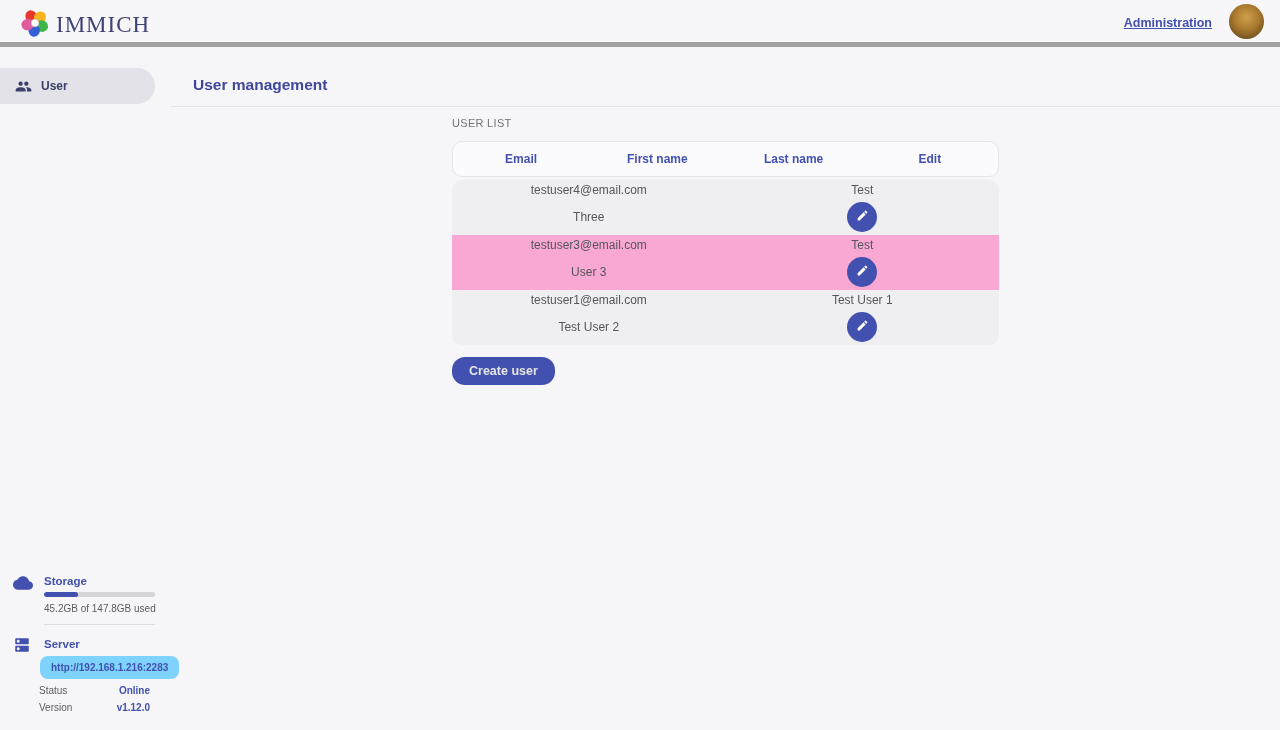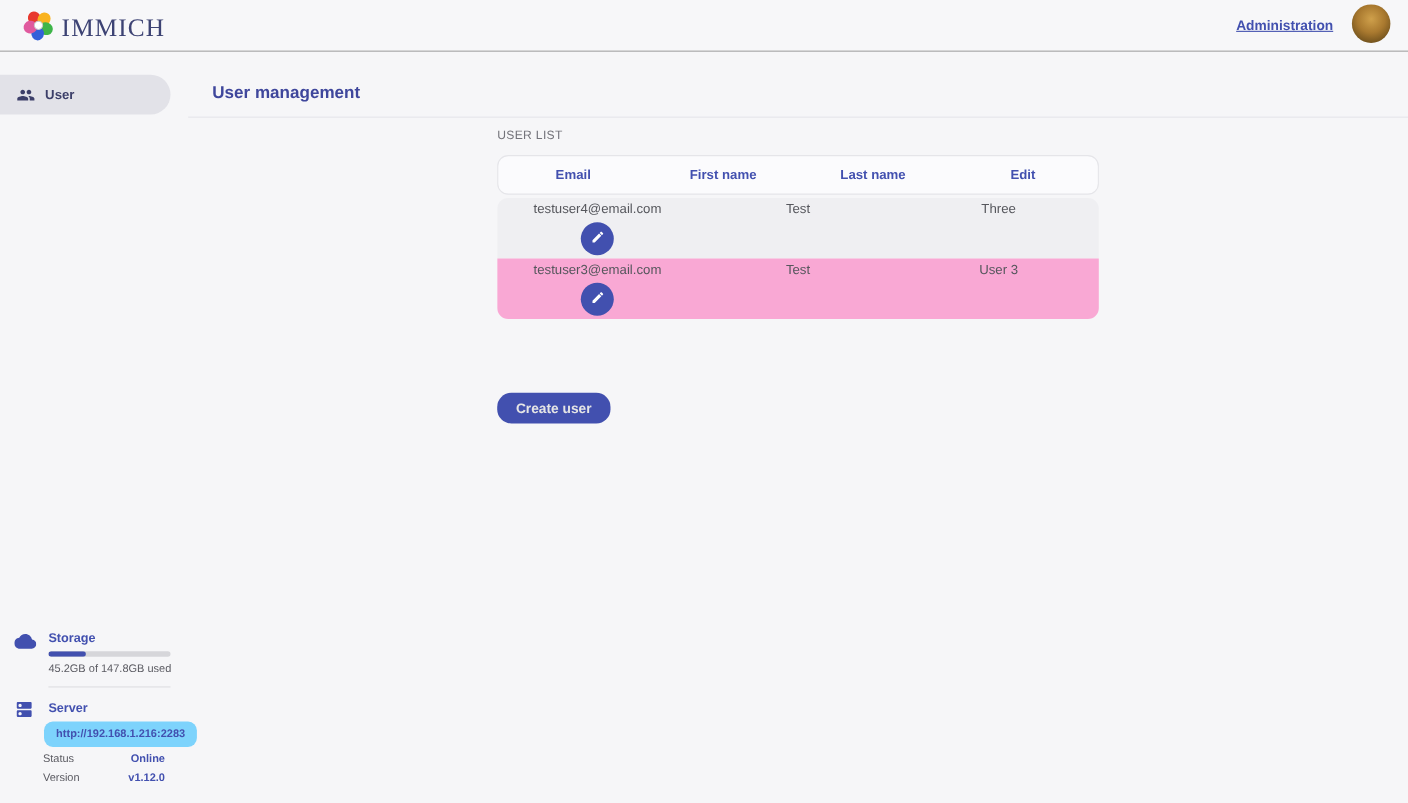--- a/index.html
+++ b/index.html
@@ -9,21 +9,21 @@
     background: #f6f6f8;
     position: relative;
     overflow: hidden;
     color: #55565c;
   }
 
   
   .topbar {
     position: absolute; top: 0; left: 0; width: 1280px; height: 47px;
     background: #f7f7f9;
-    border-bottom: 1px solid #a3a3a3;
+    border-bottom: 5px solid #a3a3a3;
     display: flex; align-items: center;
   }
   .logo { position: absolute; left: 20px; top: 8px; display: flex; align-items: center; gap: 6px; }
   .logo-text {
     font-family: "Liberation Serif", serif;
     font-size: 23px; color: #3d4374; letter-spacing: 1px;
   }
   .searchbar {
     position: absolute; left: 180px; top: 4px; width: 480px; height: 36px;
     background: #e5e5e9; border: none; border-radius: 8px;
@@ -91,21 +91,21 @@
     background: #fbfbfd; border: 1px solid #e5e5e9; border-radius: 10px;
     display: grid; grid-template-columns: repeat(4, 1fr); align-items: center;
   }
   .table-head .th { text-align: center; font-size: 12px; font-weight: 700; color: #4250af; }
 
   .table-body {
     position: absolute; left: 452px; top: 180px; width: 547px;
     border-radius: 10px; overflow: hidden;
   }
   .trow {
-    height: 55px; display: grid; grid-template-columns: repeat(3, 1fr); align-items: center;
+    height: 55px; display: grid; grid-template-columns: repeat(2, 1fr); align-items: center;
   }
   .trow.stripe { background: #efeff2; }
   .trow.light  { background: #f9a8d4; }
   .trow .td { text-align: center; font-size: 12px; color: #55565c; }
   .edit-cell { display: flex; justify-content: center; }
   .edit-btn {
     width: 30px; height: 30px; border-radius: 50%; border: none; cursor: pointer;
     background: #4250af; display: flex; align-items: center; justify-content: center;
   }
 
@@ -219,16 +219,30 @@
         <button class="edit-btn">
           <span>
             <svg width="13" height="13" viewBox="0 0 24 24" fill="#ffffff">
               <path d="M3 17.25V21h3.75L17.81 9.94l-3.75-3.75L3 17.25zM20.71 7.04c.39-.39.39-1.02 0-1.41l-2.34-2.34c-.39-.39-1.02-.39-1.41 0l-1.83 1.83 3.75 3.75 1.83-1.83z"></path>
             </svg>
           </span>
         </button>
       </div>
     </div>
 
+    <div class="trow stripe">
+      <div class="td">testuser1@email.com</div>
+      <div class="td">Test User 1</div>
+      <div class="td">Test User 2</div>
+      <div class="td edit-cell">
+        <button class="edit-btn">
+          <span>
+            <svg width="13" height="13" viewBox="0 0 24 24" fill="#ffffff">
+              <path d="M3 17.25V21h3.75L17.81 9.94l-3.75-3.75L3 17.25zM20.71 7.04c.39-.39.39-1.02 0-1.41l-2.34-2.34c-.39-.39-1.02-.39-1.41 0l-1.83 1.83 3.75 3.75 1.83-1.83z"></path>
+            </svg>
+          </span>
+        </button>
+      </div>
+    </div>
   </div>
 
   <button class="create-btn">Create user</button>
 </main>
 
 </body></html>

